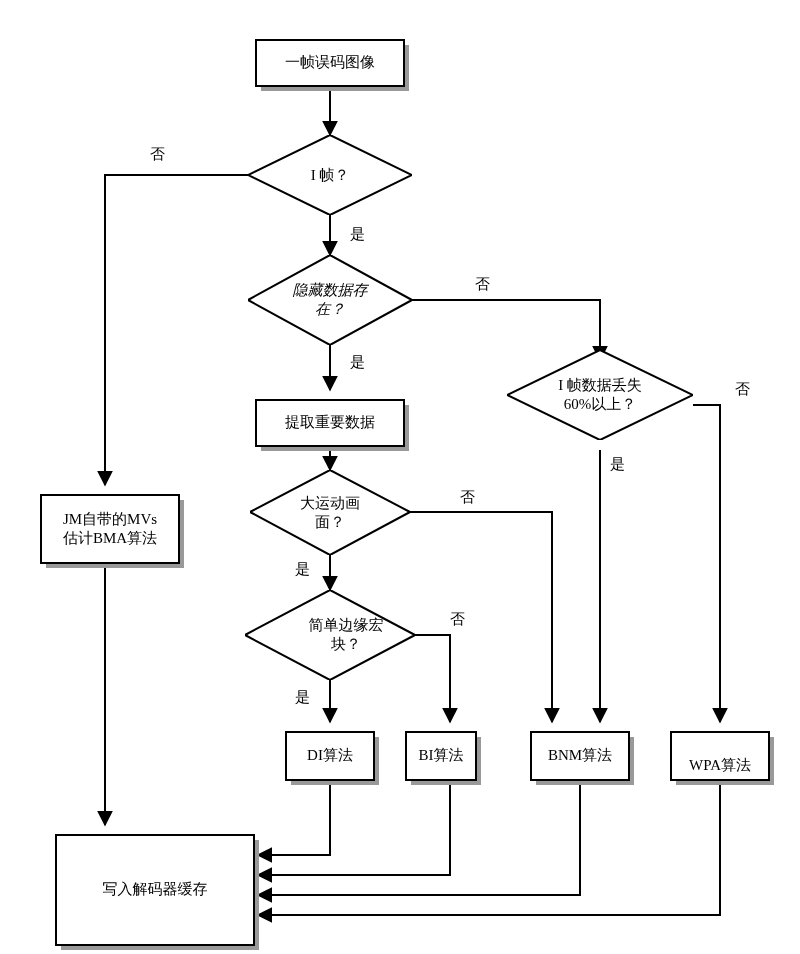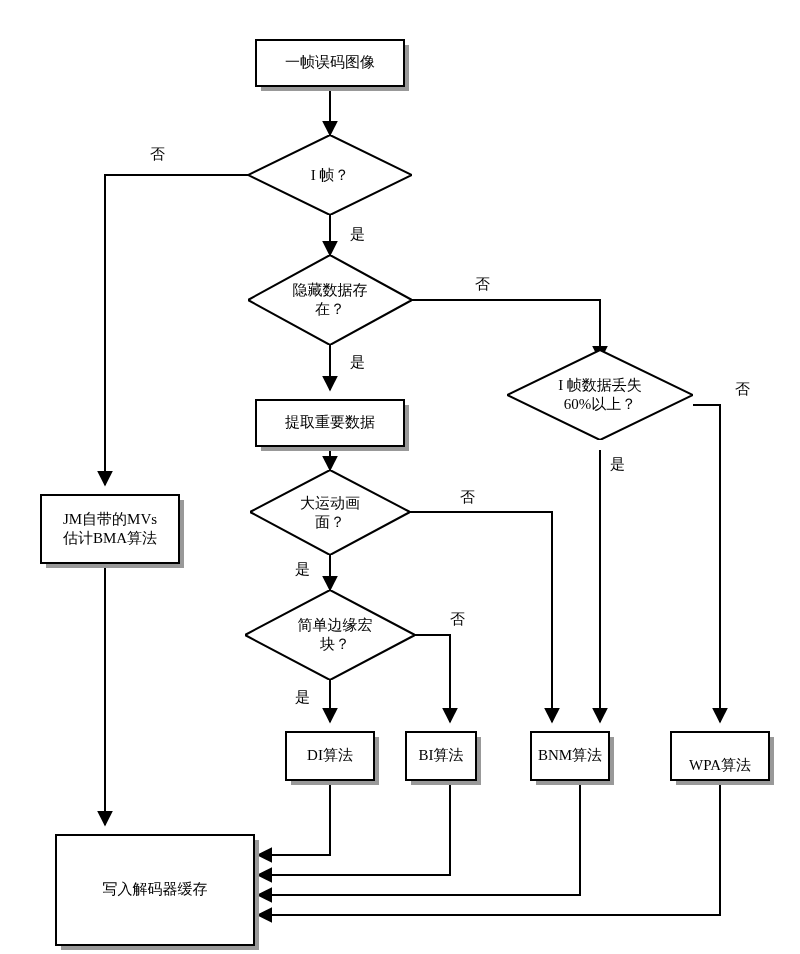--- a/index.html
+++ b/index.html
@@ -136,21 +136,21 @@
       </svg>
     <div class="dlabel" style="left:0;top:0;width:164px;height:80px;">
       <span>I 帧？</span>
     </div>
   </div>
 
   <div class="diamond" style="left:248px; top:255px;">
     <svg width="164" height="90">
         <polygon points="82,0 164,45 82,90 0,45" fill="#fff" stroke="#000" stroke-width="2"></polygon>
       </svg>
-    <div class="dlabel" style="left:0;top:0;width:164px;height:90px;white-space:pre-line;">
+    <div class="dlabel" style="left:0;top:0;width:164px;height:90px;white-space:pre-line;font-style:italic;">
       <span>隐藏数据存
 在？</span>
     </div>
   </div>
 
   <div class="rect shadow" style="left:255px; top:390px; width:150px; height:48px;">
     <span>提取重要数据</span>
   </div>
 
   <div class="diamond" style="left:250px; top:470px;">
@@ -160,21 +160,21 @@
     <div class="dlabel" style="left:0;top:0;width:160px;height:85px;white-space:pre-line;">
       <span>大运动画
 面？</span>
     </div>
   </div>
 
   <div class="diamond" style="left:245px; top:590px;">
     <svg width="170" height="90">
         <polygon points="85,0 170,45 85,90 0,45" fill="#fff" stroke="#000" stroke-width="2"></polygon>
       </svg>
-    <div class="dlabel" style="left:5px;top:0;width:170px;height:90px;white-space:pre-line;align-items:center;">
+    <div class="dlabel" style="left:16px;top:0;width:170px;height:90px;white-space:pre-line;align-items:center;">
       <span>简单边缘宏
 块？</span>
     </div>
   </div>
 
   <div class="diamond" style="left:507px; top:350px;">
     <svg width="186" height="90">
         <polygon points="93,0 186,45 93,90 0,45" fill="#fff" stroke="#000" stroke-width="2"></polygon>
       </svg>
     <div class="dlabel" style="left:0;top:0;width:186px;height:90px;white-space:pre-line;">
@@ -189,21 +189,21 @@
 
   <div class="rect shadow" style="left:40px; top:485px; width:140px; height:70px; white-space:pre-line;">
     <span>JM自带的MVs
 估计BMA算法</span>
   </div>
 
   <div class="rect shadow" style="left:405px; top:722px; width:72px; height:50px;">
     <span>BI算法</span>
   </div>
 
-  <div class="rect shadow" style="left:530px; top:722px; width:80px; height:50px;">
+  <div class="rect shadow" style="left:530px; top:722px; width:100px; height:50px;">
     <span>BNM算法</span>
   </div>
 
   <div class="rect shadow" style="left:670px; top:722px; width:100px; height:50px;align-items:flex-end;">
     <span>WPA算法</span>
   </div>
 
   <div class="rect shadow" style="left:55px; top:825px; width:200px; height:112px;">
     <span>写入解码器缓存</span>
   </div>

